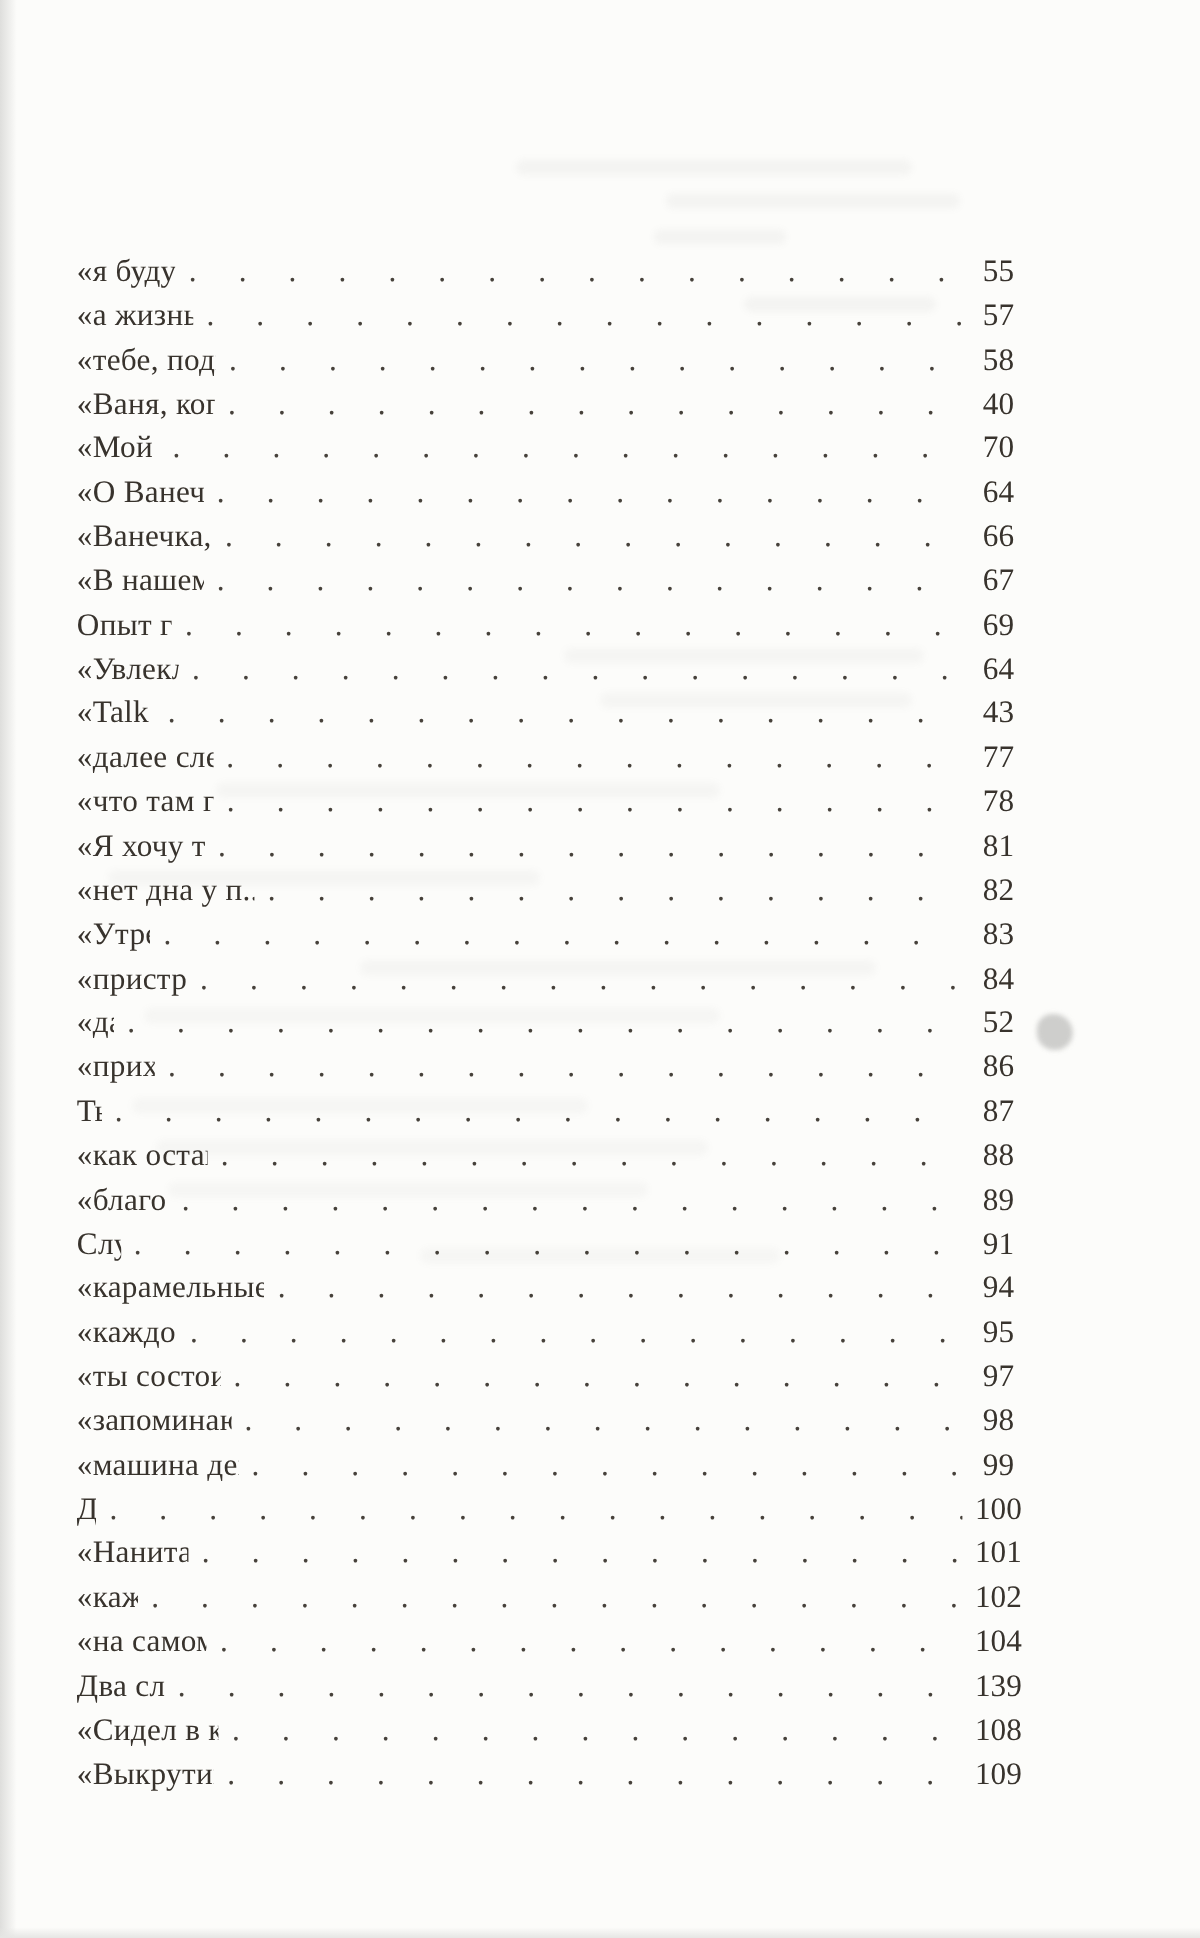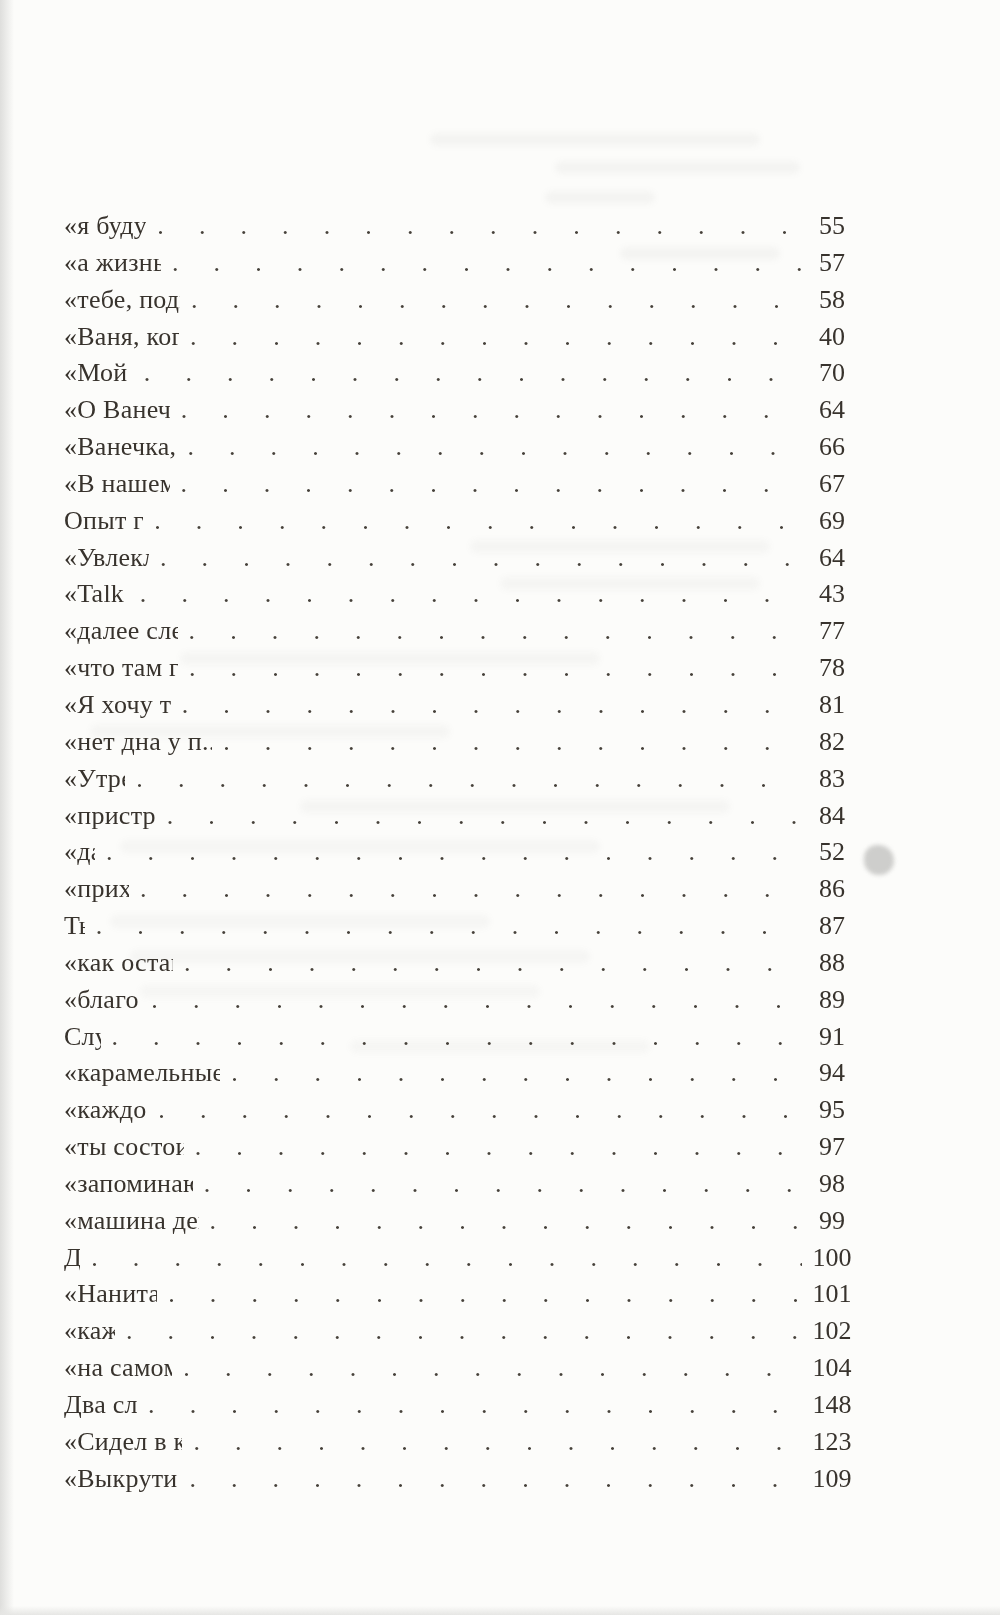--- a/index.html
+++ b/index.html
@@ -250,25 +250,25 @@
       <span class="pageno">102</span>
     </div>
     <div class="row">
       <span class="title">«на самом деле это для меня важно...»</span>
       <span class="leader">. . . . . . . . . . . . . . . . . . . . . . . . . . . . . . . . . . . . . . . . . . . . . . . . . . . . . . . . . . . . </span>
       <span class="pageno">104</span>
     </div>
     <div class="row">
       <span class="title">Два словесных портрета</span>
       <span class="leader">. . . . . . . . . . . . . . . . . . . . . . . . . . . . . . . . . . . . . . . . . . . . . . . . . . . . . . . . . . . . </span>
-      <span class="pageno">148</span>
+      <span class="pageno">139</span>
     </div>
     <div class="row">
       <span class="title">«Сидел в квартире князь, король и царь...»</span>
       <span class="leader">. . . . . . . . . . . . . . . . . . . . . . . . . . . . . . . . . . . . . . . . . . . . . . . . . . . . . . . . . . . . </span>
-      <span class="pageno">123</span>
+      <span class="pageno">108</span>
     </div>
     <div class="row">
       <span class="title">«Выкрутив грудь, подоткнув подушку...»</span>
       <span class="leader">. . . . . . . . . . . . . . . . . . . . . . . . . . . . . . . . . . . . . . . . . . . . . . . . . . . . . . . . . . . . </span>
       <span class="pageno">109</span>
     </div>
   </main>
 
 </body></html>

